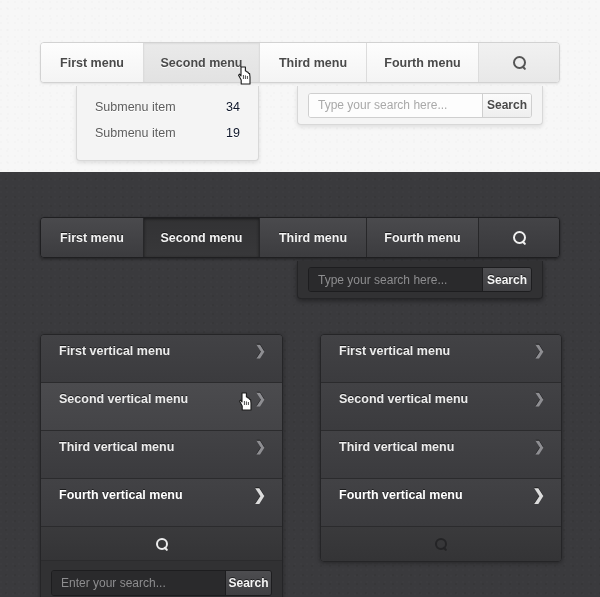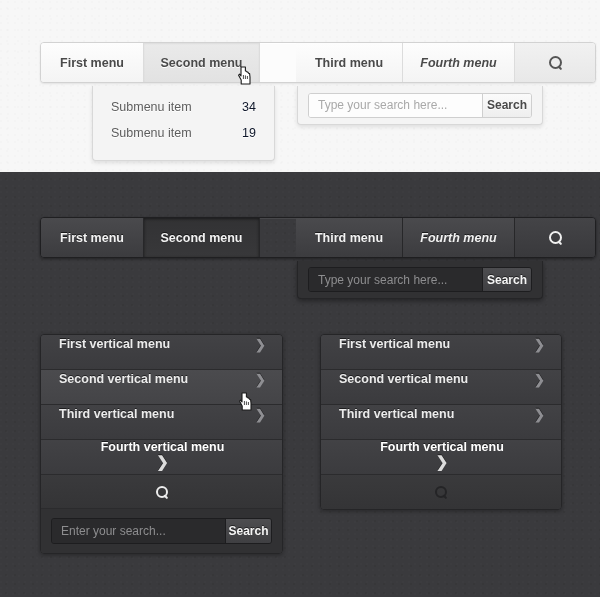--- a/index.html
+++ b/index.html
@@ -63,21 +63,21 @@
   }
   .lmenu-item:last-child { border-right: none; }
   .lmenu-item.active {
     background: linear-gradient(to bottom, #eaeaea 0%, #e2e2e2 100%);
     box-shadow: inset 0 1px 2px rgba(0,0,0,0.06);
   }
   .lmenu-item.search-tab {
     background: linear-gradient(to bottom, #f1f1f1 0%, #e8e8e8 100%);
   }
   .w1 { width: 103px; } .w2 { width: 116px; }
-  .w3 { width: 107px; margin-left: 36px; } .w4 { width: 112px; font-style: italic; } .w5 { width: 80px; }
+  .w3 { width: 107px; } .w4 { width: 112px; } .w5 { width: 80px; }
 
   .ico-search-light {
     width: 13px; height: 13px;
     display: inline-block;
     position: relative;
   }
   .ico-search-light::before {
     content: "";
     position: absolute;
     left: 0; top: 0;
@@ -92,21 +92,21 @@
     width: 5px; height: 2px;
     background: #555;
     transform: rotate(45deg);
     transform-origin: left center;
     border-radius: 1px;
   }
 
   
   .lsubmenu {
     position: absolute;
-    left: 92px; top: 86px;
+    left: 76px; top: 86px;
     width: 183px;
     background: #f4f4f4;
     border: 1px solid #d8d8d8;
     border-top: none;
     border-radius: 0 0 4px 4px;
     box-shadow: 0 2px 4px rgba(0,0,0,0.10);
     padding: 8px 0 14px 0;
   }
   .lsub-item {
     display: flex;
@@ -275,37 +275,37 @@
     position: absolute;
     border: 1px solid #252527;
     border-radius: 4px;
     overflow: hidden;
     box-shadow: 0 1px 4px rgba(0,0,0,0.35);
   }
   .vmenu-left  { left: 40px;  top: 334px; width: 243px; }
   .vmenu-right { left: 320px; top: 334px; width: 242px; }
 
   .vitem {
-    height: 35px;
+    height: 48px;
     display: flex;
     align-items: center;
     justify-content: space-between;
     padding: 0 16px 16px 18px;
     font-size: 12.5px;
     font-weight: bold;
     color: #ececec;
     text-shadow: 0 -1px 0 rgba(0,0,0,0.55);
     border-bottom: 1px solid #2b2b2d;
     background: linear-gradient(to bottom, #424245 0%, #3b3b3e 100%);
     cursor: pointer;
   }
   .vitem.hovered {
     background: linear-gradient(to bottom, #4b4b4e 0%, #444447 100%);
   }
-  .vitem.emphasis { color: #ffffff; flex-direction: column; }
+  .vitem.emphasis { color: #ffffff; }
 
   .chev {
     font-size: 13px;
     color: #8e8e92;
     font-weight: bold;
     line-height: 1;
   }
   .chev.bright { color: #dcdcdc; font-size: 15px; }
 
   .vsearch-row {

